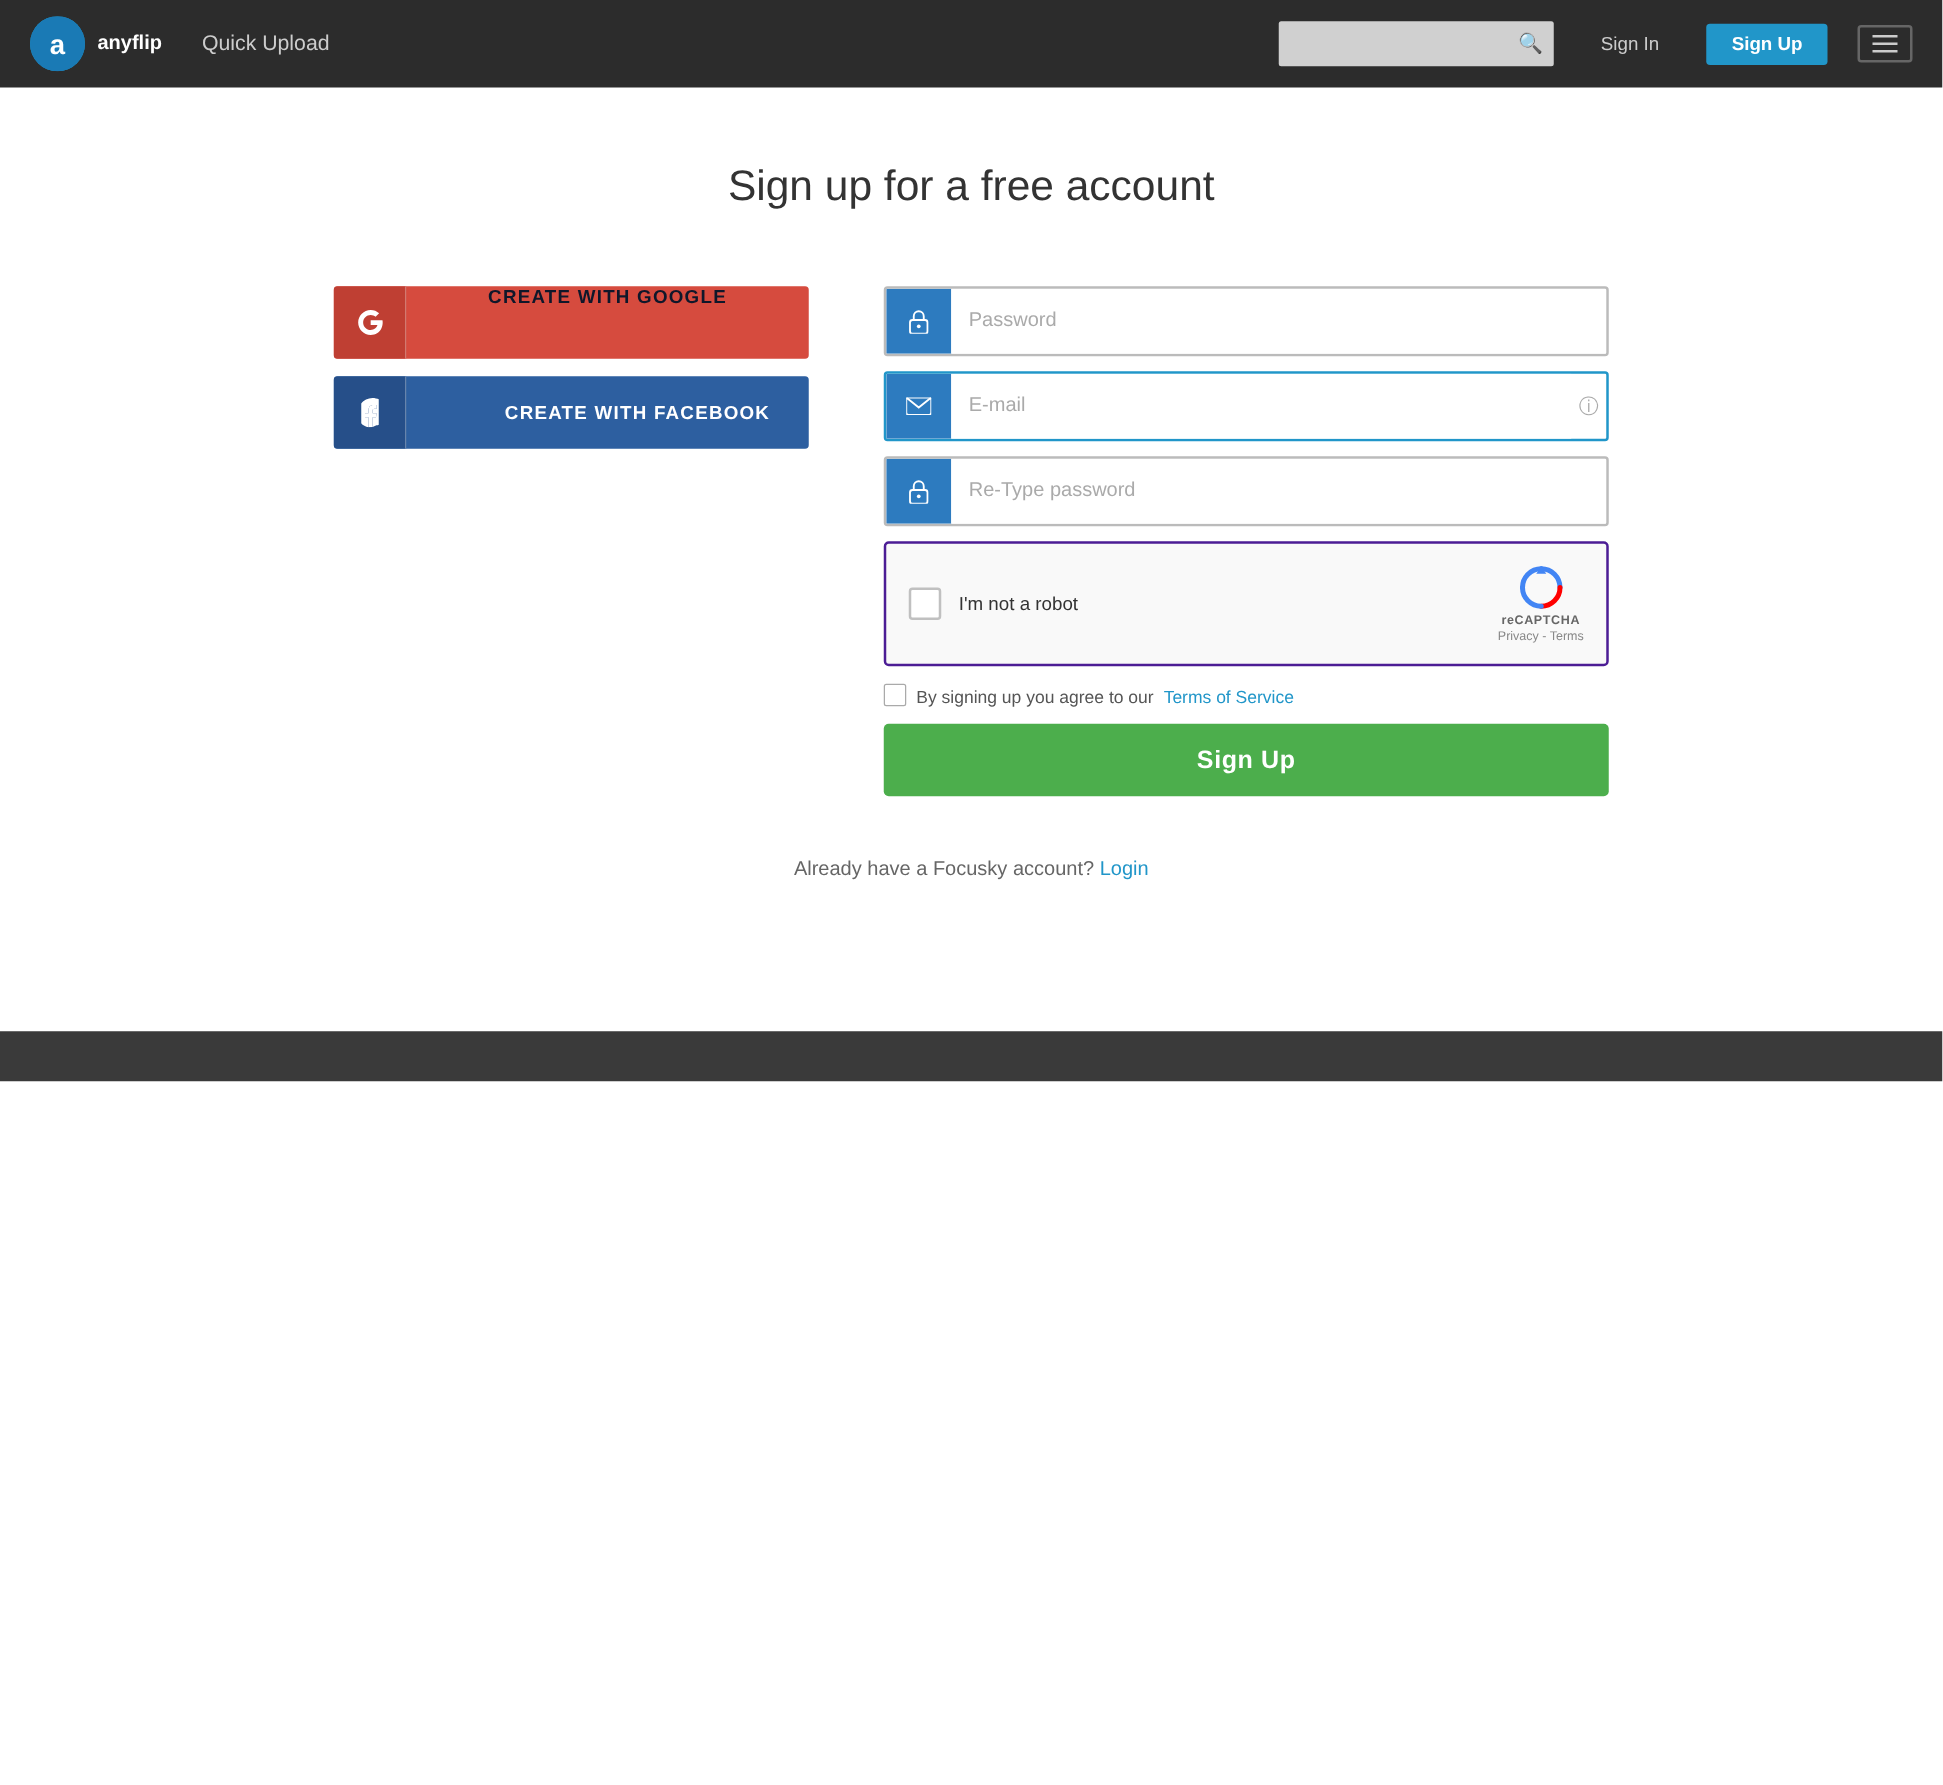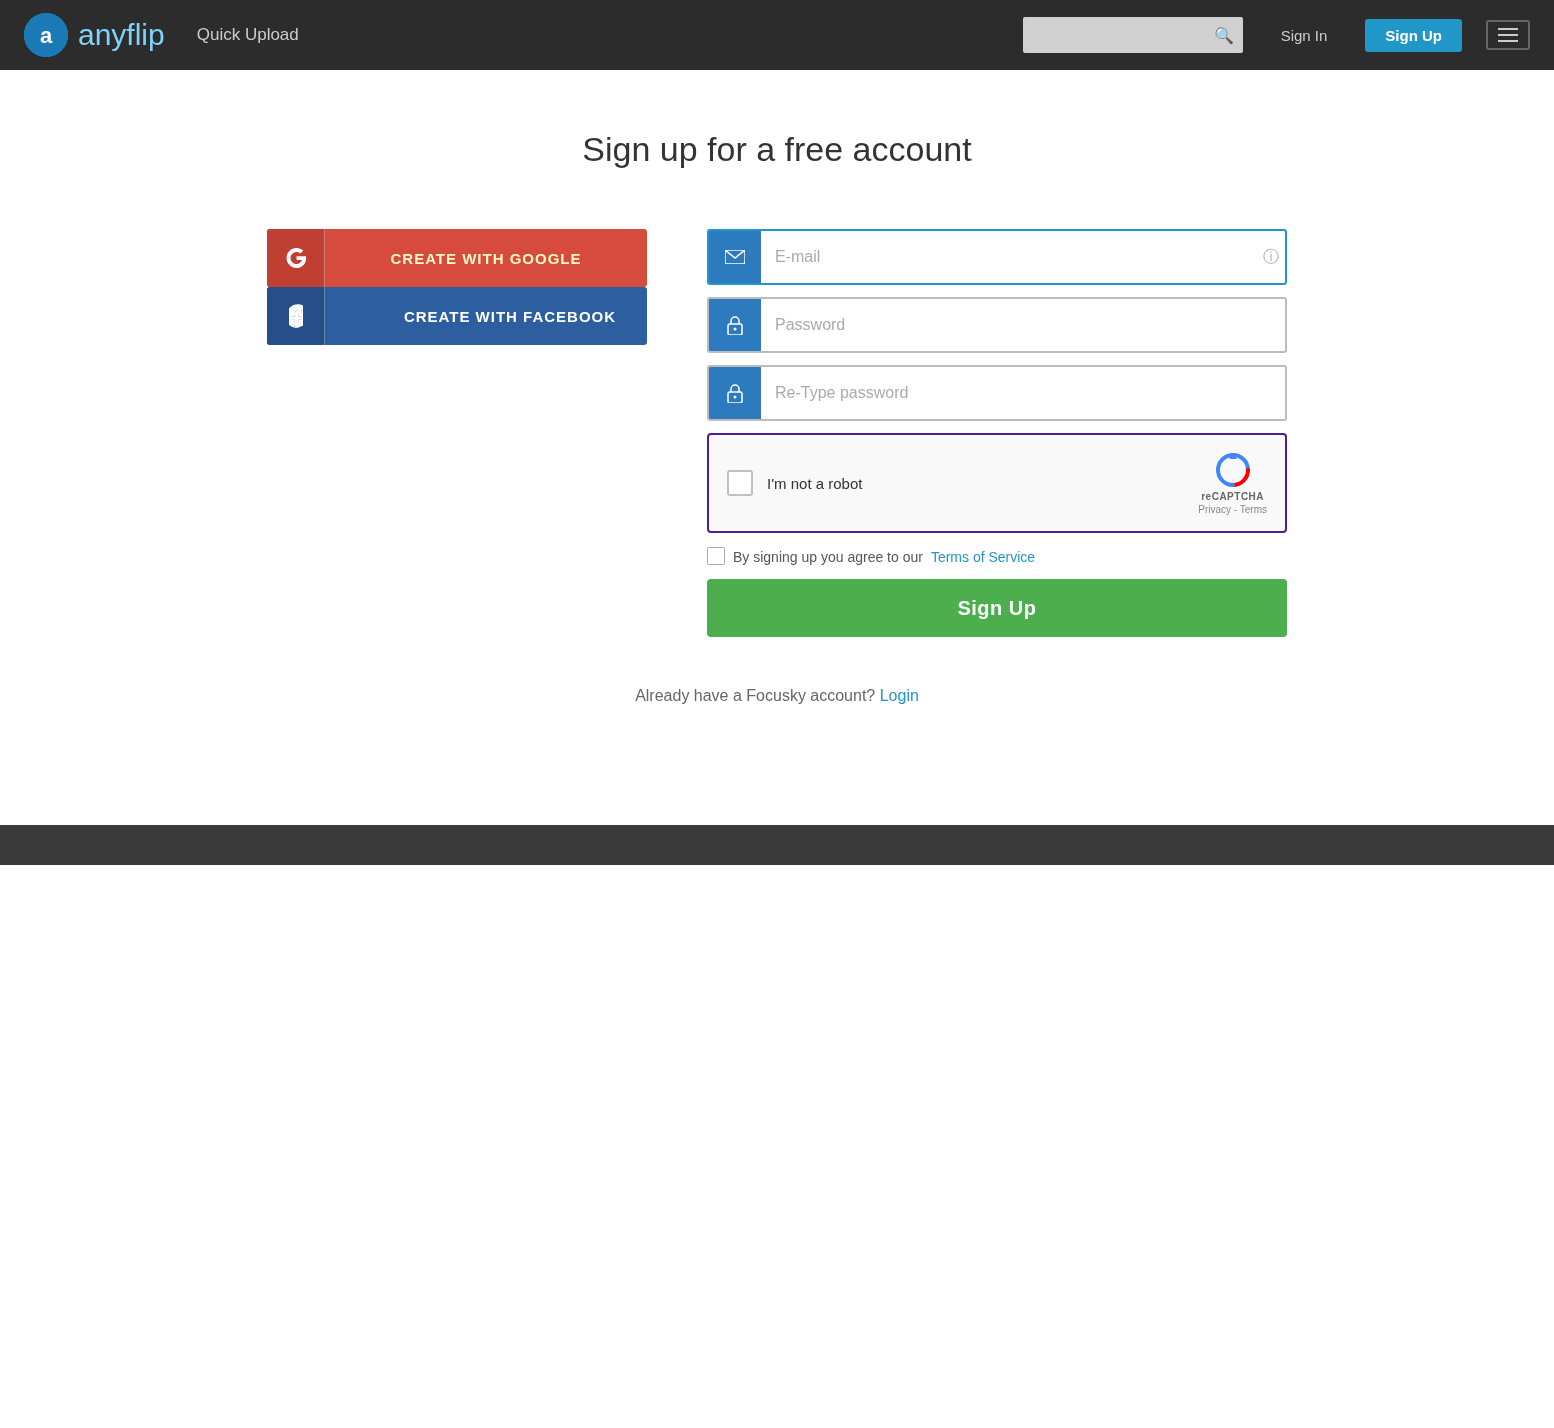--- a/index.html
+++ b/index.html
@@ -17,23 +17,23 @@
     .logo-area {
       display: flex;
       align-items: center;
       gap: 10px;
     }
     .logo-icon {
       width: 44px;
       height: 44px;
     }
     .logo-text {
-      color: #7dd3fc;
-      font-size: 30px;
-      font-weight: normal;
+      color: #ffffff;
+      font-size: 16px;
+      font-weight: bold;
     }
     .quick-upload {
       color: #ccc;
       font-size: 17px;
       margin-left: 8px;
     }
     .header-spacer { flex: 1; }
     .search-bar {
       position: relative;
       width: 220px;
@@ -120,28 +120,29 @@
       flex: 1;
     }
     .social-text {
       color: #888;
       font-size: 16px;
       line-height: 1.5;
       margin-bottom: 28px;
     }
     .btn-google {
       display: flex;
-      align-items: center;
+      align-items: flex-start;
       background: #d64b3e;
-      color: #fef9c3;
+      color: #0f172a;
       border: none;
       cursor: pointer;
       width: 100%;
       height: 58px;
       border-radius: 3px;
+      margin-bottom: 14px;
       font-size: 15px;
       font-weight: bold;
       letter-spacing: 0.5px;
       overflow: hidden;
     }
     .btn-facebook {
       display: flex;
       align-items: center;
       background: #2d5fa0;
       color: #fff;
@@ -370,43 +371,43 @@
             <path d="M9.101 23.691v-7.98H11.793l.379-3.155H9.101V10.59c0-.913.252-1.535 1.573-1.535l1.683-.001V6.166c-.29-.038-1.29-.125-2.45-.125-2.424 0-4.084 1.48-4.084 4.199v2.352H3.021v3.155h2.802v7.979c-5.001-.744-8.839-5.02-8.839-10.202C-3.016 5.68 2.339.325 9 .325S21.016 5.68 21.016 12.018c0 5.182-3.838 9.458-8.839 10.202"></path>
             <path d="M9.101 23.691v-7.98H11.793l.379-3.155H9.101V10.59c0-.913.252-1.535 1.573-1.535l1.683-.001V6.166c-.29-.038-1.29-.125-2.45-.125-2.424 0-4.084 1.48-4.084 4.199v2.352H3.021v3.155h2.802v7.979"></path>
           </svg>
         </span>
         <span class="social-btn-label">CREATE WITH FACEBOOK</span>
       </button>
     </div>
 
     <div class="right-col">
       
-      <div class="form-field active">
-        <div class="field-icon">
-
-          <svg width="20" height="14" viewBox="0 0 20 14" fill="white">
-            <rect x="0" y="0" width="20" height="14" rx="2" fill="none" stroke="white" stroke-width="1.5"></rect>
-            <polyline points="0,0 10,8 20,0" fill="none" stroke="white" stroke-width="1.5"></polyline>
-          </svg>
-        </div>
-        <input class="field-input" type="email" placeholder="E-mail" style="">
-        <div class="field-info">ⓘ</div>
-      </div>
-
-      
       <div class="form-field">
         <div class="field-icon">
 
           <svg width="16" height="20" viewBox="0 0 16 20" fill="white">
             <rect x="1" y="9" width="14" height="11" rx="2" fill="none" stroke="white" stroke-width="1.5"></rect>
             <path d="M4 9V6a4 4 0 0 1 8 0v3" fill="none" stroke="white" stroke-width="1.5"></path>
             <circle cx="8" cy="14" r="1.5" fill="white"></circle>
           </svg>
         </div>
         <input class="field-input" type="password" placeholder="Password" style="">
+      </div>
+
+      
+      <div class="form-field active">
+        <div class="field-icon">
+
+          <svg width="20" height="14" viewBox="0 0 20 14" fill="white">
+            <rect x="0" y="0" width="20" height="14" rx="2" fill="none" stroke="white" stroke-width="1.5"></rect>
+            <polyline points="0,0 10,8 20,0" fill="none" stroke="white" stroke-width="1.5"></polyline>
+          </svg>
+        </div>
+        <input class="field-input" type="email" placeholder="E-mail" style="">
+        <div class="field-info">ⓘ</div>
       </div>
 
       
       <div class="form-field">
         <div class="field-icon">
 
           <svg width="16" height="20" viewBox="0 0 16 20" fill="white">
             <rect x="1" y="9" width="14" height="11" rx="2" fill="none" stroke="white" stroke-width="1.5"></rect>
             <path d="M4 9V6a4 4 0 0 1 8 0v3" fill="none" stroke="white" stroke-width="1.5"></path>
             <circle cx="8" cy="14" r="1.5" fill="white"></circle>

